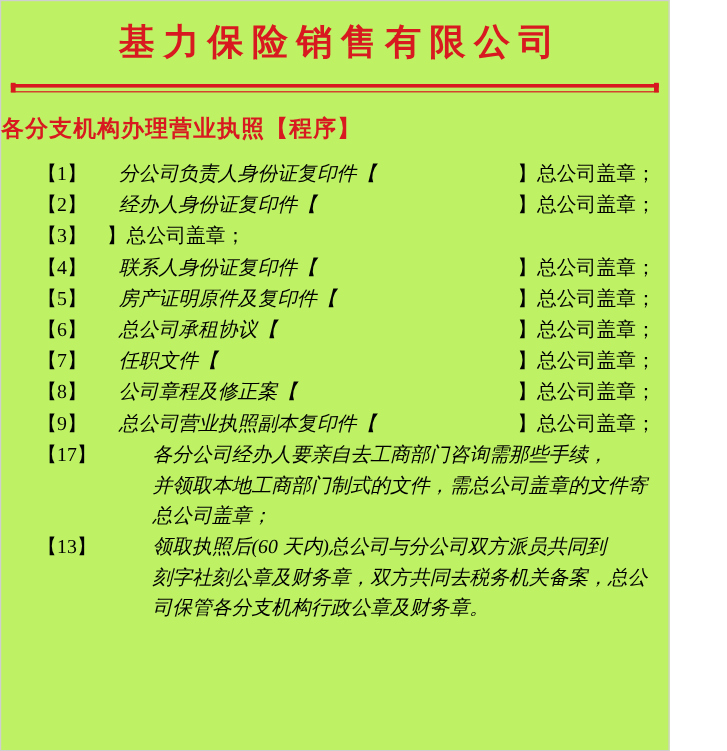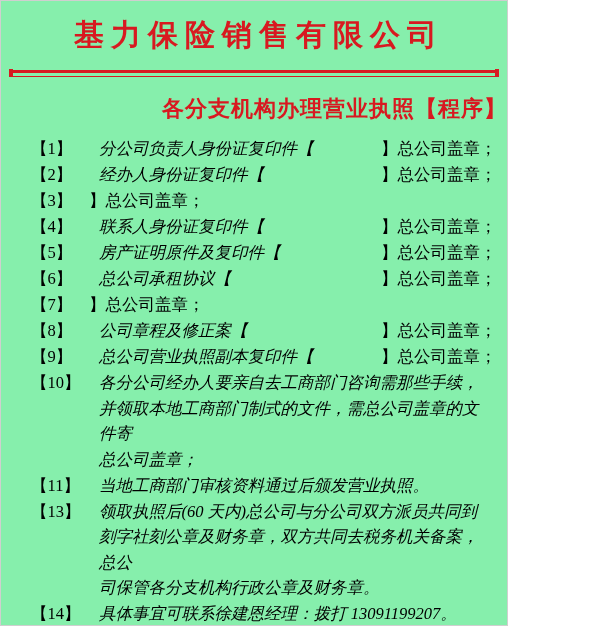--- a/index.html
+++ b/index.html
@@ -8,25 +8,25 @@
   }
   body {
     width: 606px;
     height: 626px;
     background: #ffffff;
     font-family: "Liberation Serif", "DejaVu Serif", serif;
     overflow: hidden;
   }
   .page {
     position: relative;
-    width: 508px;
+    width: 558px;
     height: 626px;
     box-sizing: border-box;
     border: 1px solid #cfcfcf;
-    background: #86efac;
+    background: #bef264;
   }
   .company-title {
     text-align: center;
     color: #d81920;
     font-size: 30px;
     font-weight: bold;
     letter-spacing: 7px;
     padding-top: 14px;
     padding-left: 10px;
     font-family: "Liberation Serif", "DejaVu Serif", serif;
@@ -51,23 +51,23 @@
     position: absolute;
     top: -1px;
     width: 4px;
     height: 8px;
     background: #d81920;
   }
   .rule-cap.left { left: 0; }
   .rule-cap.right { right: 0; }
 
   .doc-title {
-    text-align: right;
+    text-align: left;
     color: #d81920;
-    font-size: 22px;
+    font-size: 19px;
     font-weight: bold;
     margin-top: 14px;
     letter-spacing: 1px;
   }
 
   .list {
     margin-top: 12px;
     padding: 0 14px 0 30px;
   }
   .row {
@@ -103,20 +103,21 @@
     width: 112px;
     text-align: left;
     white-space: nowrap;
     padding-left: 4px;
   }
   .row.block .body {
     display: block;
   }
   .row.block .txt {
     display: block;
+    margin-left: 28px;
   }
 </style>
 </head>
 <body>
 
 <div class="page">
 
   <div class="company-title">基力保险销售有限公司</div>
 
   <div class="rule-wrap">
@@ -170,67 +171,57 @@
     <div class="row">
       <div class="num">【6】</div>
       <div class="body">
           <span class="txt">总公司承租协议【</span>
         </div>
       <div class="tail">】总公司盖章；</div>
     </div>
 
     <div class="row">
       <div class="num">【7】</div>
+      <div class="body">
+          <span class="txt">任职文件【</span>
+        </div>
       <div class="tail">】总公司盖章；</div>
     </div>
 
     <div class="row">
       <div class="num">【8】</div>
       <div class="body">
           <span class="txt">公司章程及修正案【</span>
         </div>
       <div class="tail">】总公司盖章；</div>
     </div>
 
     <div class="row">
       <div class="num">【9】</div>
       <div class="body">
           <span class="txt">总公司营业执照副本复印件【</span>
         </div>
       <div class="tail">】总公司盖章；</div>
     </div>
 
     <div class="row block">
-      <div class="num wide">【10】</div>
+      <div class="num wide">【17】</div>
       <div class="body">
           <span class="txt">各分公司经办人要亲自去工商部门咨询需那些手续，
 并领取本地工商部门制式的文件，需总公司盖章的文件寄
 总公司盖章；</span>
         </div>
     </div>
 
-    <div class="row block">
-      <div class="num wide">【11】</div>
-      <div class="body">
-          <span class="txt">当地工商部门审核资料通过后颁发营业执照。</span>
-        </div>
-    </div>
 
 
     <div class="row block">
       <div class="num wide">【13】</div>
       <div class="body">
           <span class="txt">领取执照后(60 天内)总公司与分公司双方派员共同到
 刻字社刻公章及财务章，双方共同去税务机关备案，总公
 司保管各分支机构行政公章及财务章。</span>
         </div>
     </div>
 
-    <div class="row block">
-      <div class="num wide">【14】</div>
-      <div class="body">
-          <span class="txt">具体事宜可联系徐建恩经理：拨打 13091199207。
-0318-2138282。</span>
-        </div>
-    </div>
 
   </div>
 </div>
 
 </body></html>

